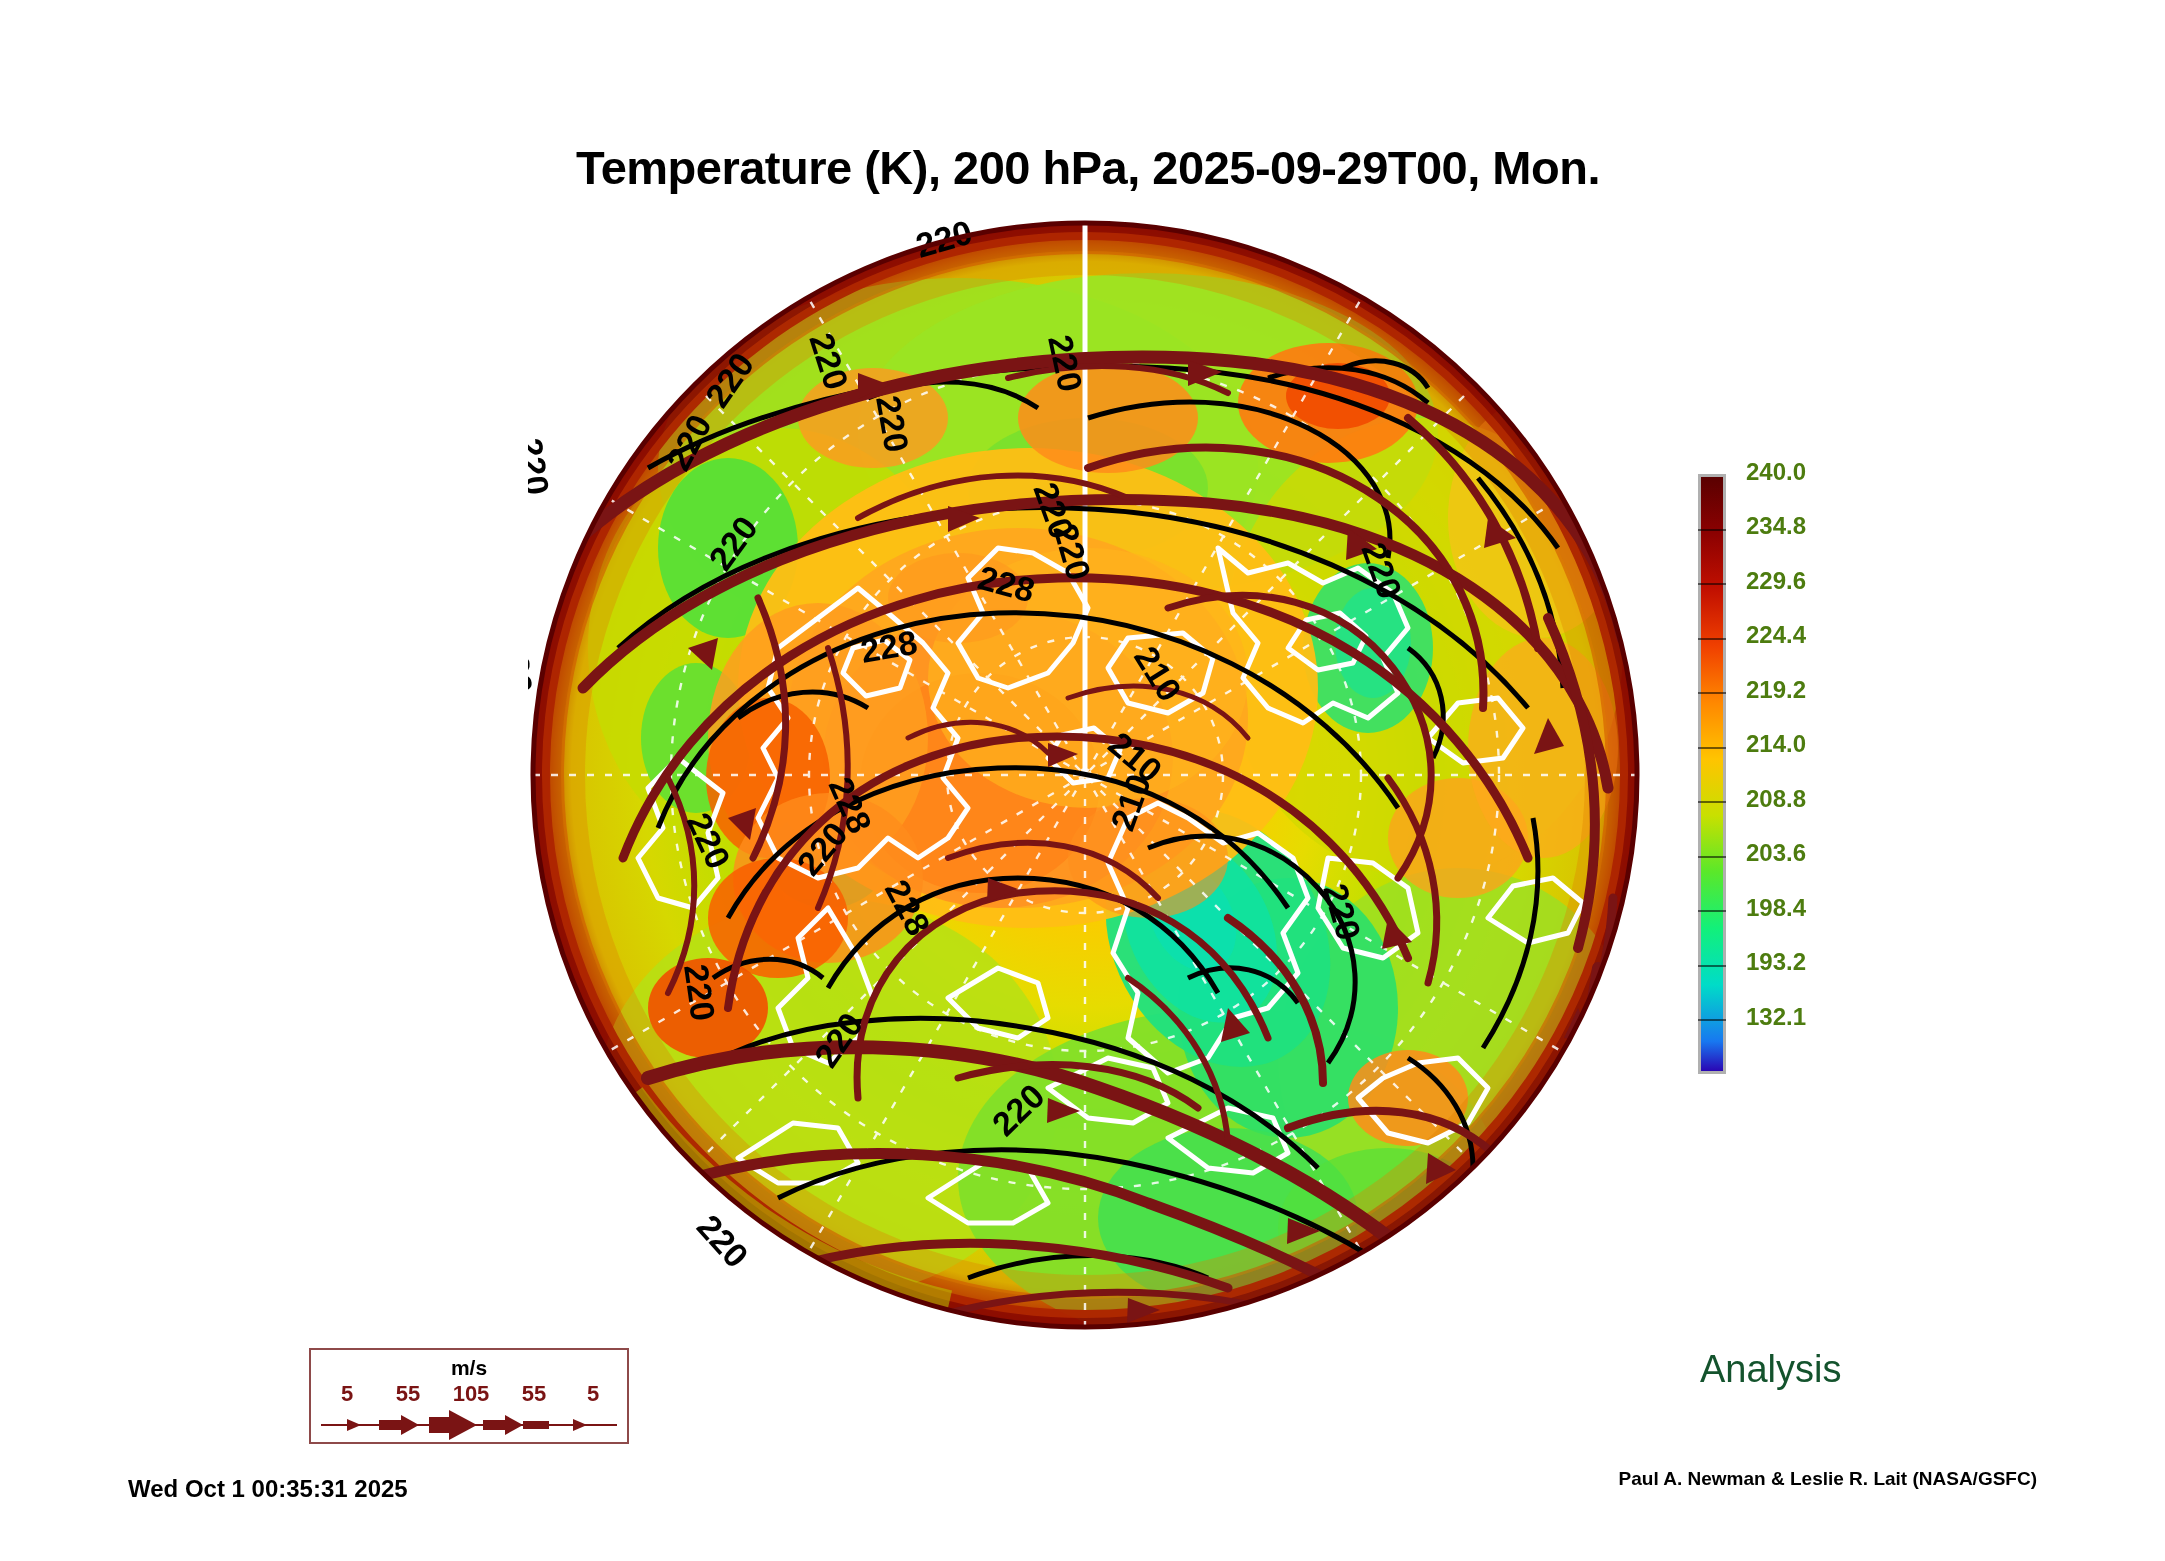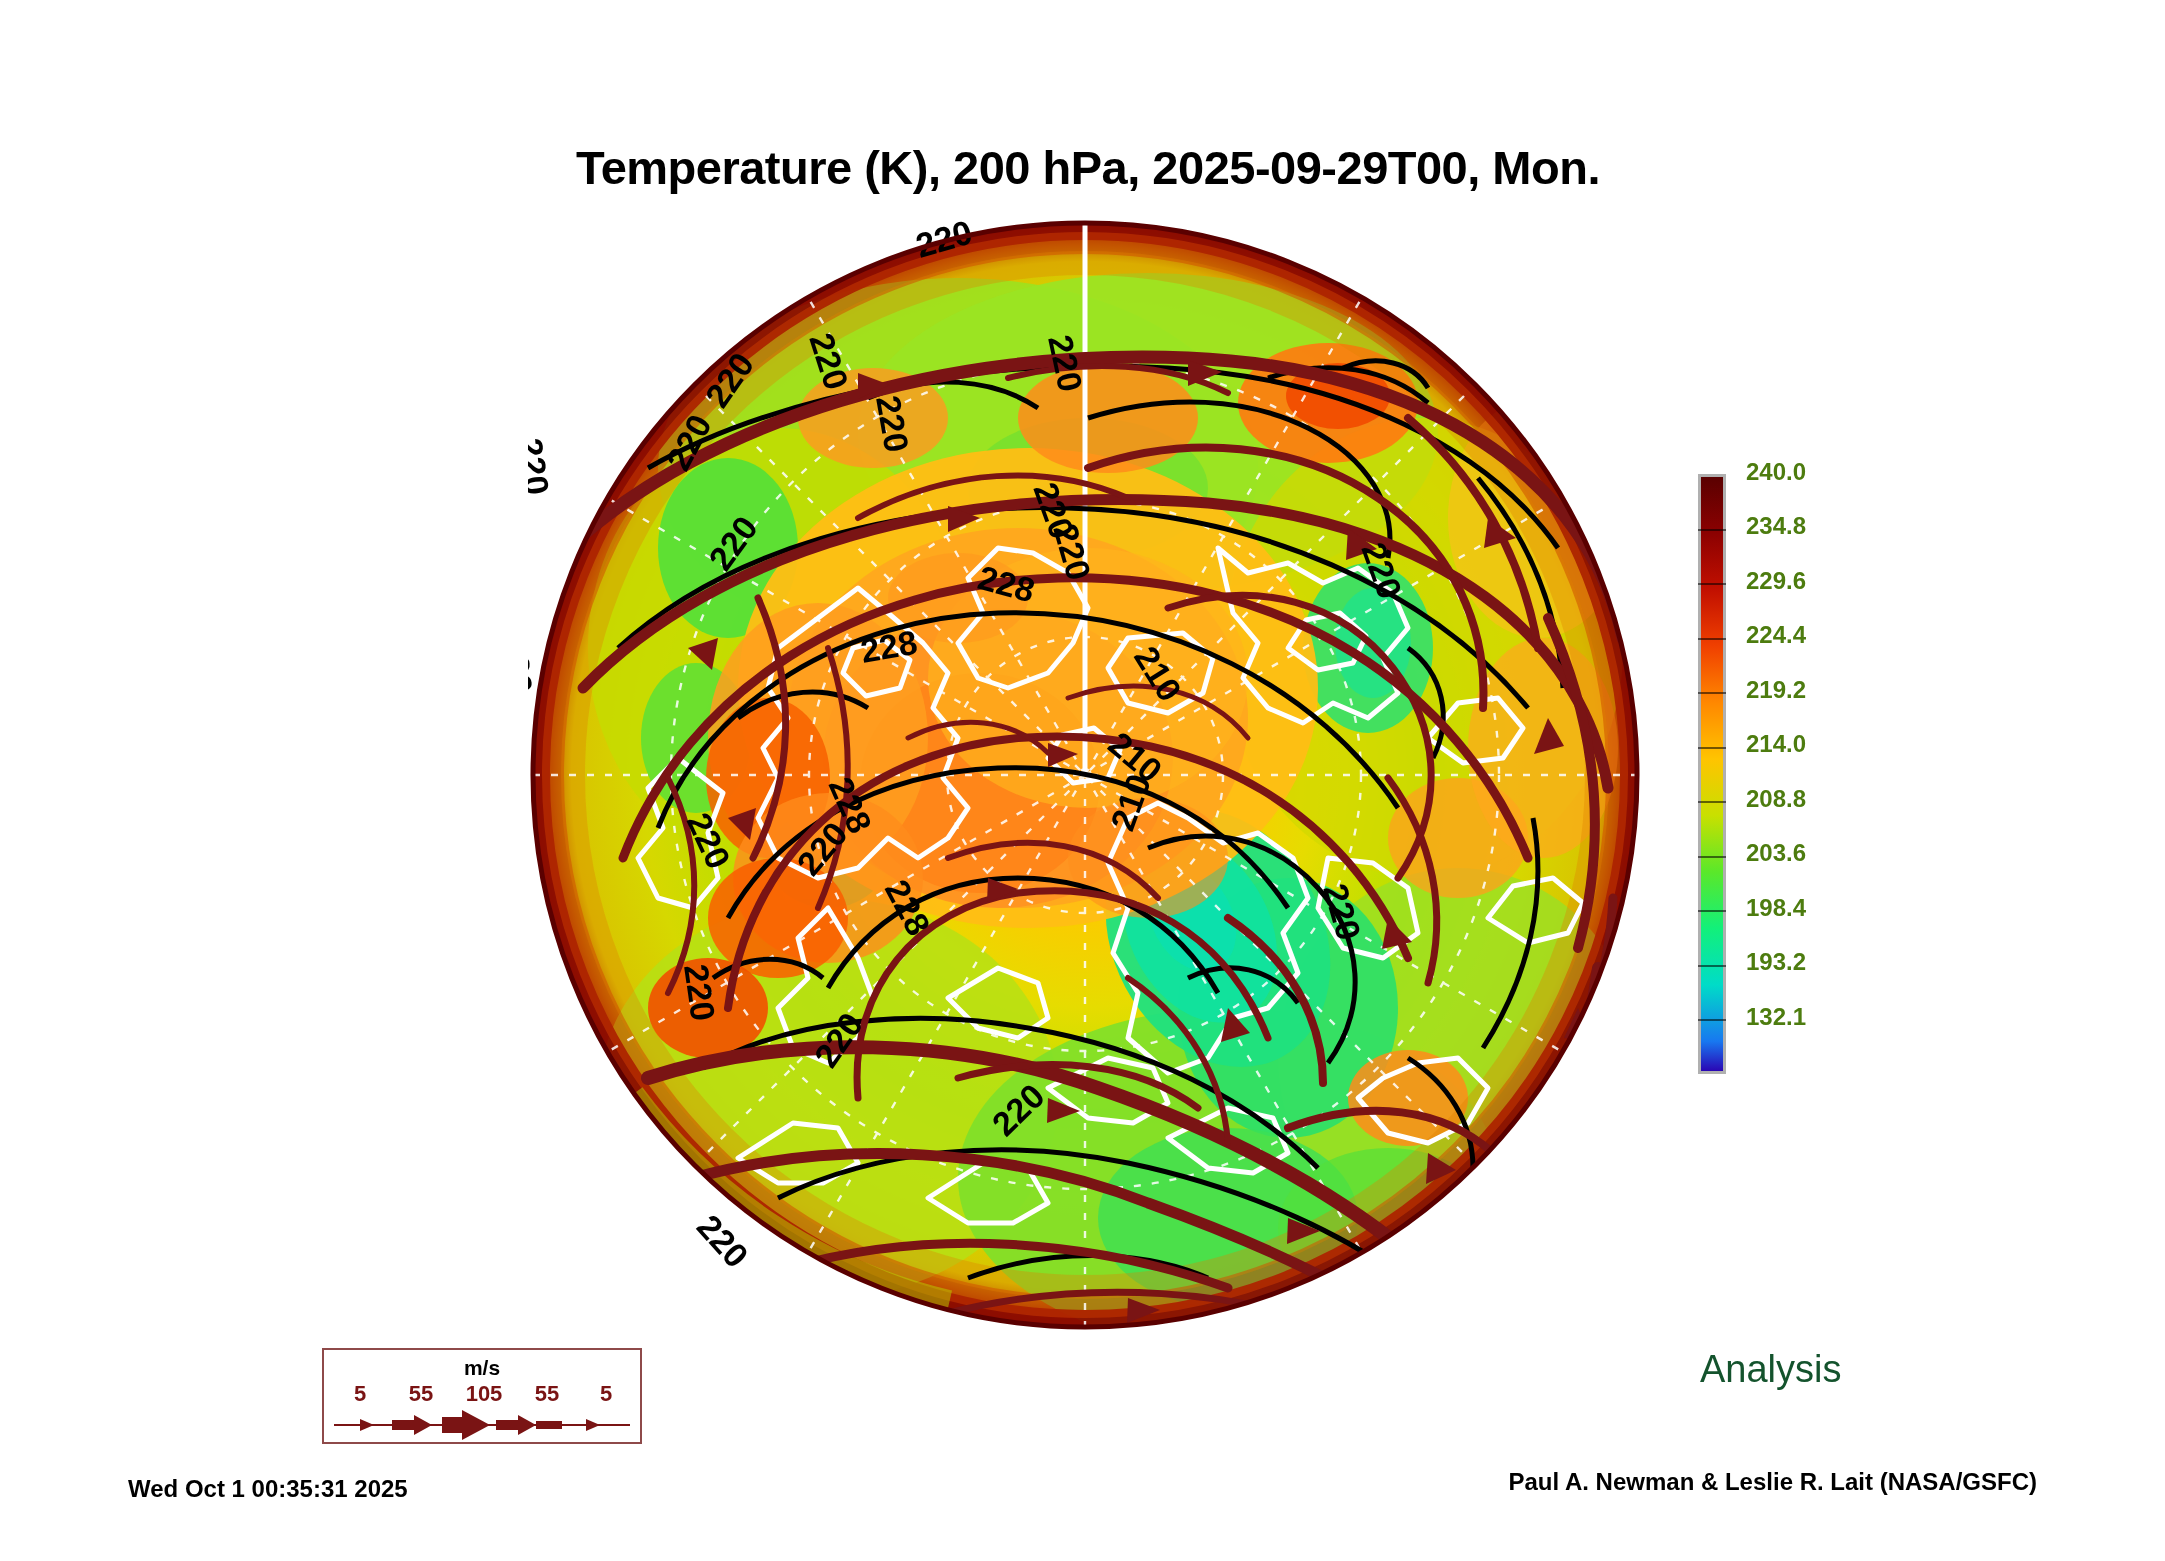--- a/index.html
+++ b/index.html
@@ -81,21 +81,21 @@
     font-size: 24px;
     font-weight: bold;
     color: #4d7c0f;
     line-height: 1;
     white-space: nowrap;
   }
 
   
   #wind-legend {
     position: absolute;
-    left: 322px;
+    left: 309px;
     top: 1348px;
     width: 320px;
     height: 96px;
     border: 2px solid #8e4a4a;
     box-sizing: border-box;
     background: #ffffff;
   }
   #wind-legend-unit {
     position: absolute;
     left: 0;
@@ -135,21 +135,21 @@
     top: 1468px;
     font-size: 24px;
     font-weight: bold;
     color: #000;
     margin-top: 7px;
   }
   #credit-label {
     position: absolute;
     right: 128px;
     top: 1468px;
-    font-size: 24px;
+    font-size: 19px;
     font-weight: bold;
     color: #000;
     text-align: right;
     margin-left: 17px;
   }
 </style>
 </head>
 <body>
 
 <div id="page-title">Temperature (K), 200 hPa, 2025-09-29T00, Mon.</div>

